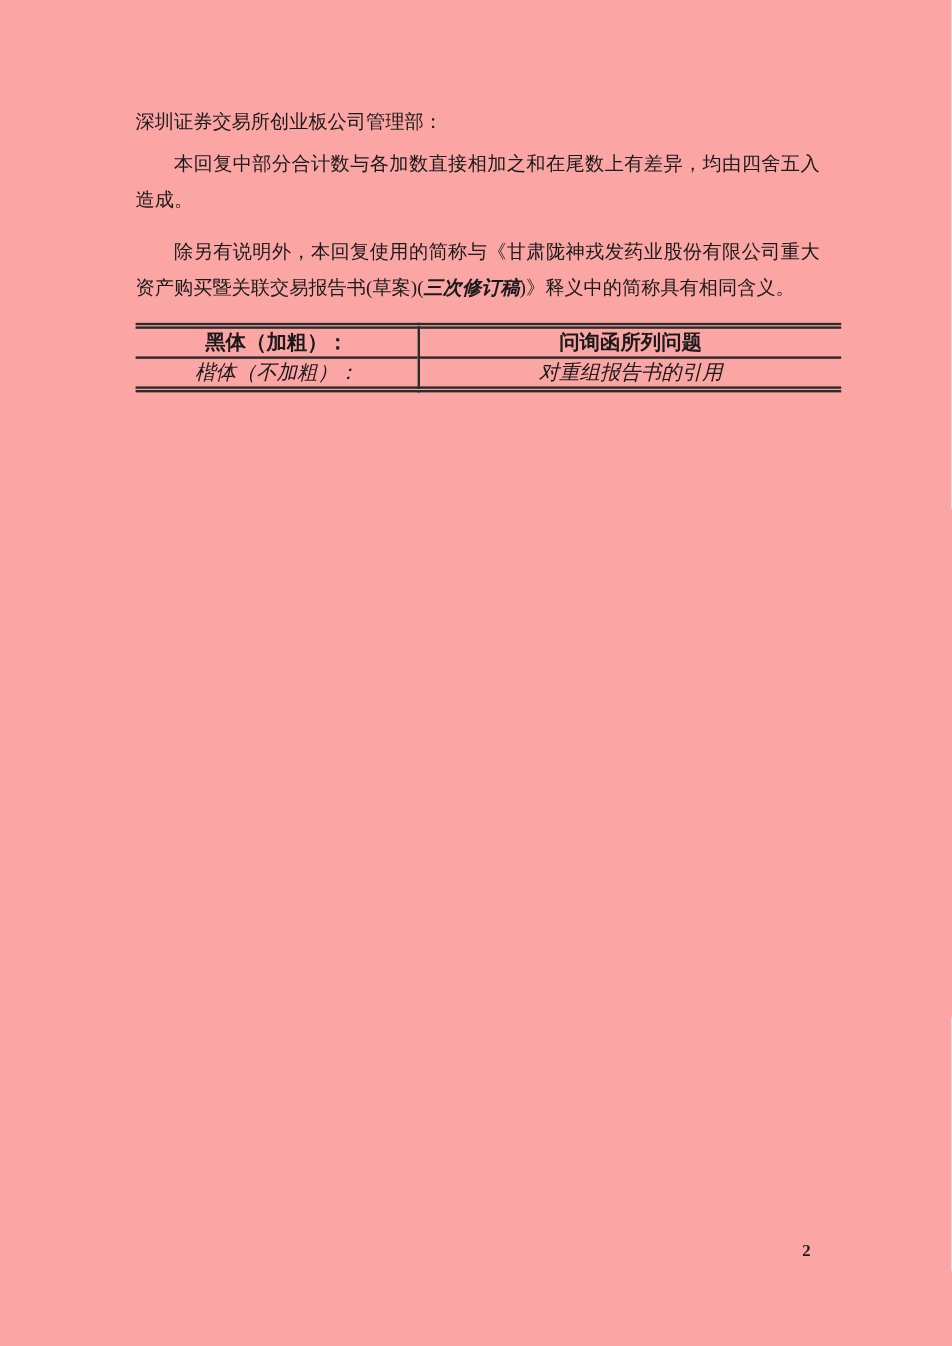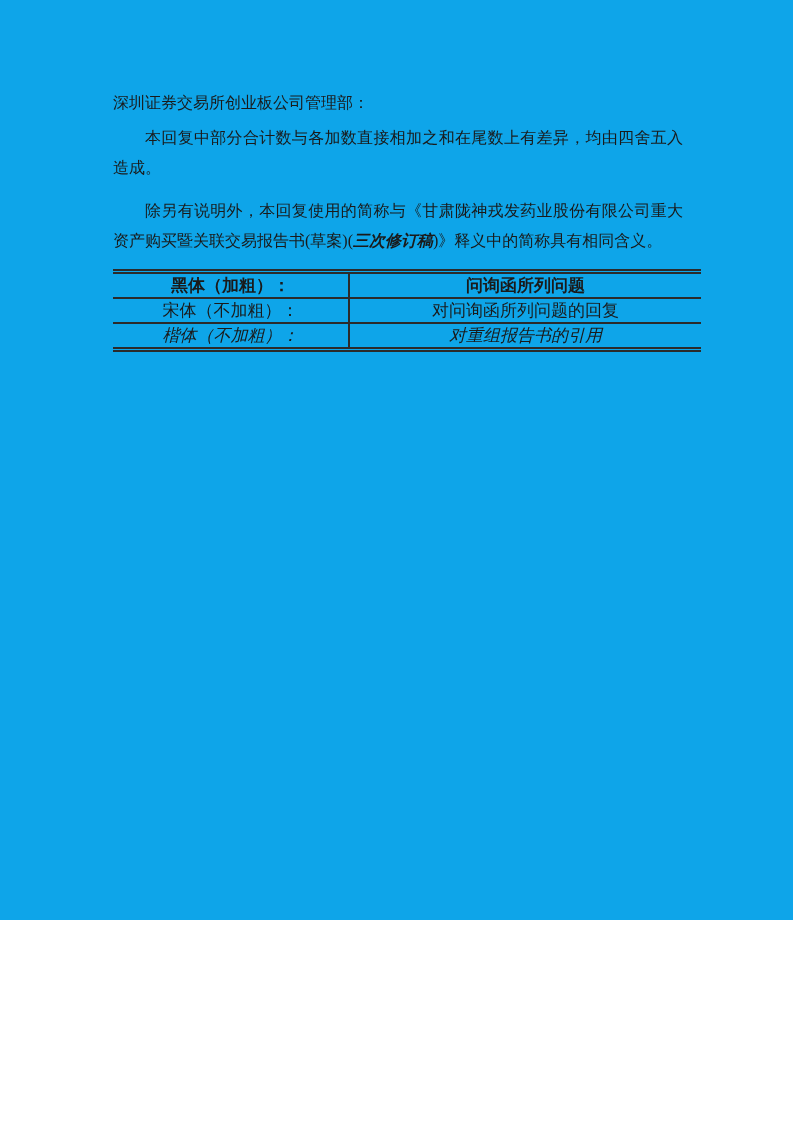--- a/index.html
+++ b/index.html
@@ -3,22 +3,22 @@
 <meta charset="utf-8">
 <style>
   html, body {
     margin: 0;
     padding: 0;
     background: #ffffff;
   }
   .page {
     position: relative;
     width: 793px;
-    height: 920px;
-    background: #0ea5e9;
+    height: 1122px;
+    background: #fca5a5;
     font-family: "Liberation Serif", "DejaVu Serif", serif;
     color: #1a1a1a;
     overflow: hidden;
   }
   .content {
     position: absolute;
     left: 113px;
     top: 88px;
     width: 570px;
   }
@@ -108,24 +108,20 @@
 
     <p class="para"><span>除另有说明外，本回复使用的简称与《甘肃陇神戎发药业股份有限公司重大资产购买暨关联交易报告书(草案)(</span><span class="bold-kaiti">三次修订稿</span><span>)》释义中的简称具有相同含义。</span></p>
 
 
     <table class="font-table">
       <tbody>
         <tr class="row-heiti-bold">
           <td class="col-term">黑体（加粗）：</td>
           <td class="col-meaning">问询函所列问题</td>
         </tr>
-        <tr class="row-songti">
-          <td class="col-term">宋体（不加粗）：</td>
-          <td class="col-meaning">对问询函所列问题的回复</td>
-        </tr>
         <tr class="row-kaiti">
           <td class="col-term">楷体（不加粗）：</td>
           <td class="col-meaning">对重组报告书的引用</td>
         </tr>
       </tbody>
     </table>
 
   </div>
 
   <div class="page-number">2</div>

